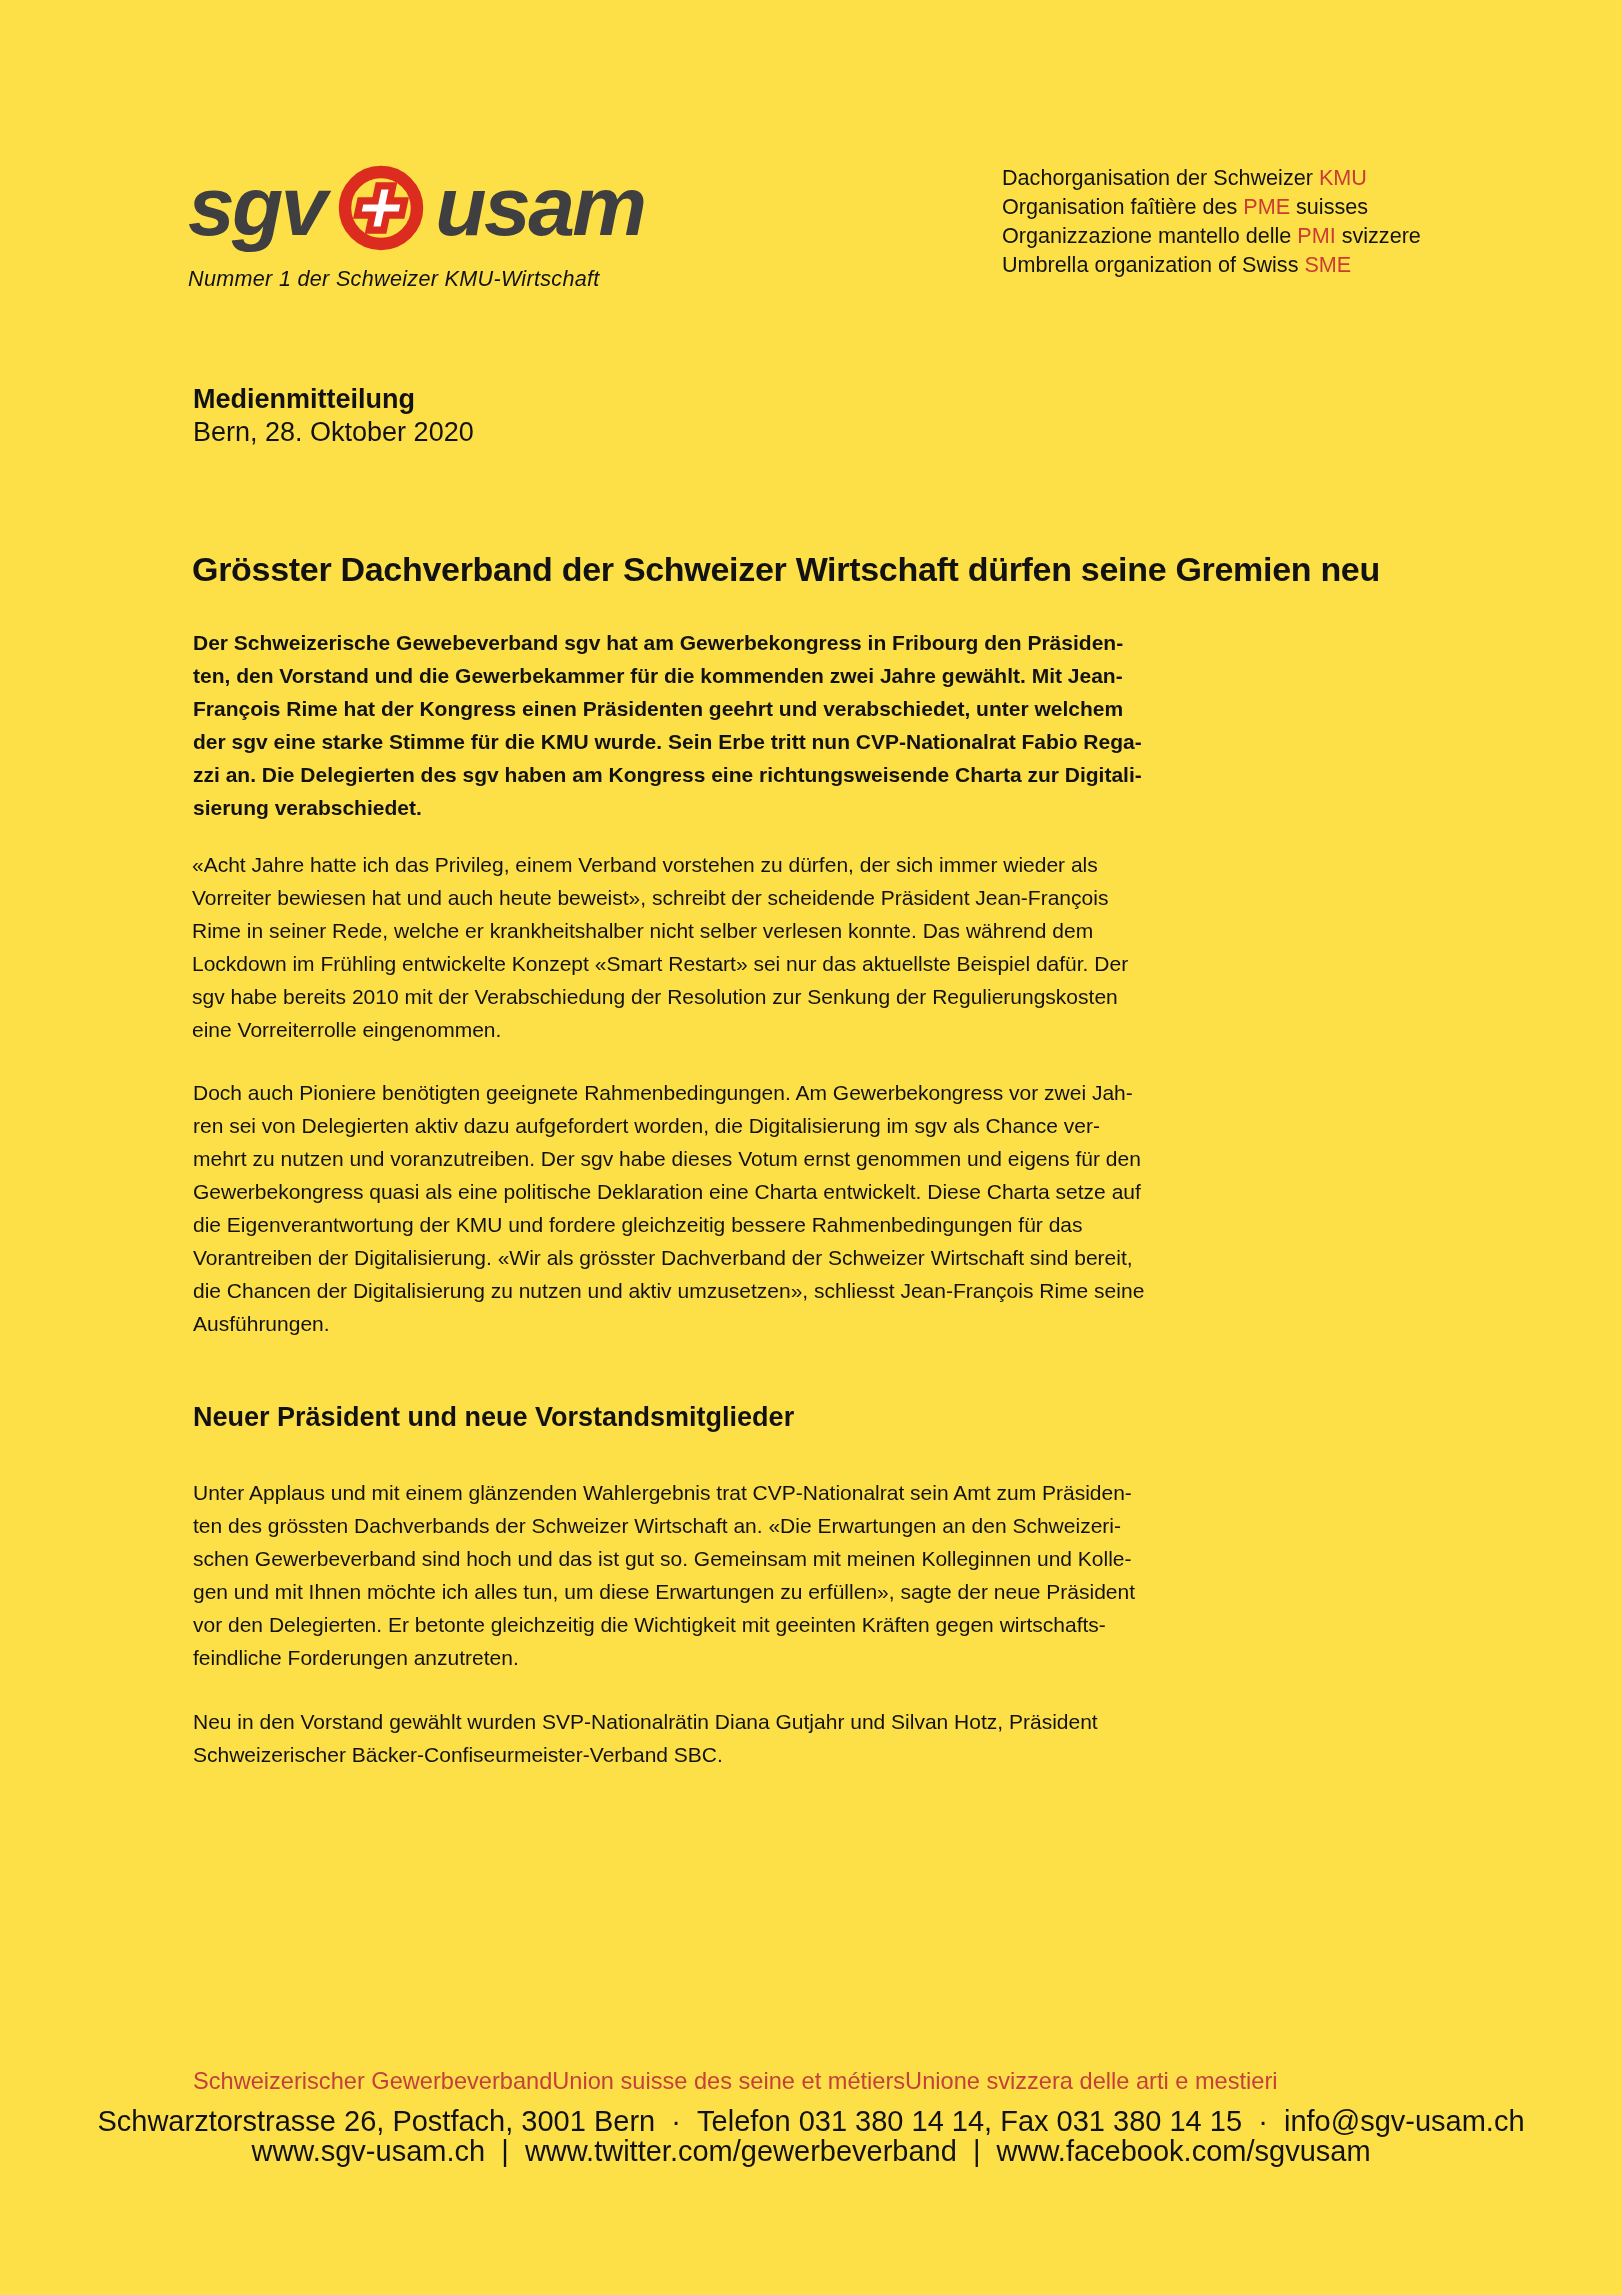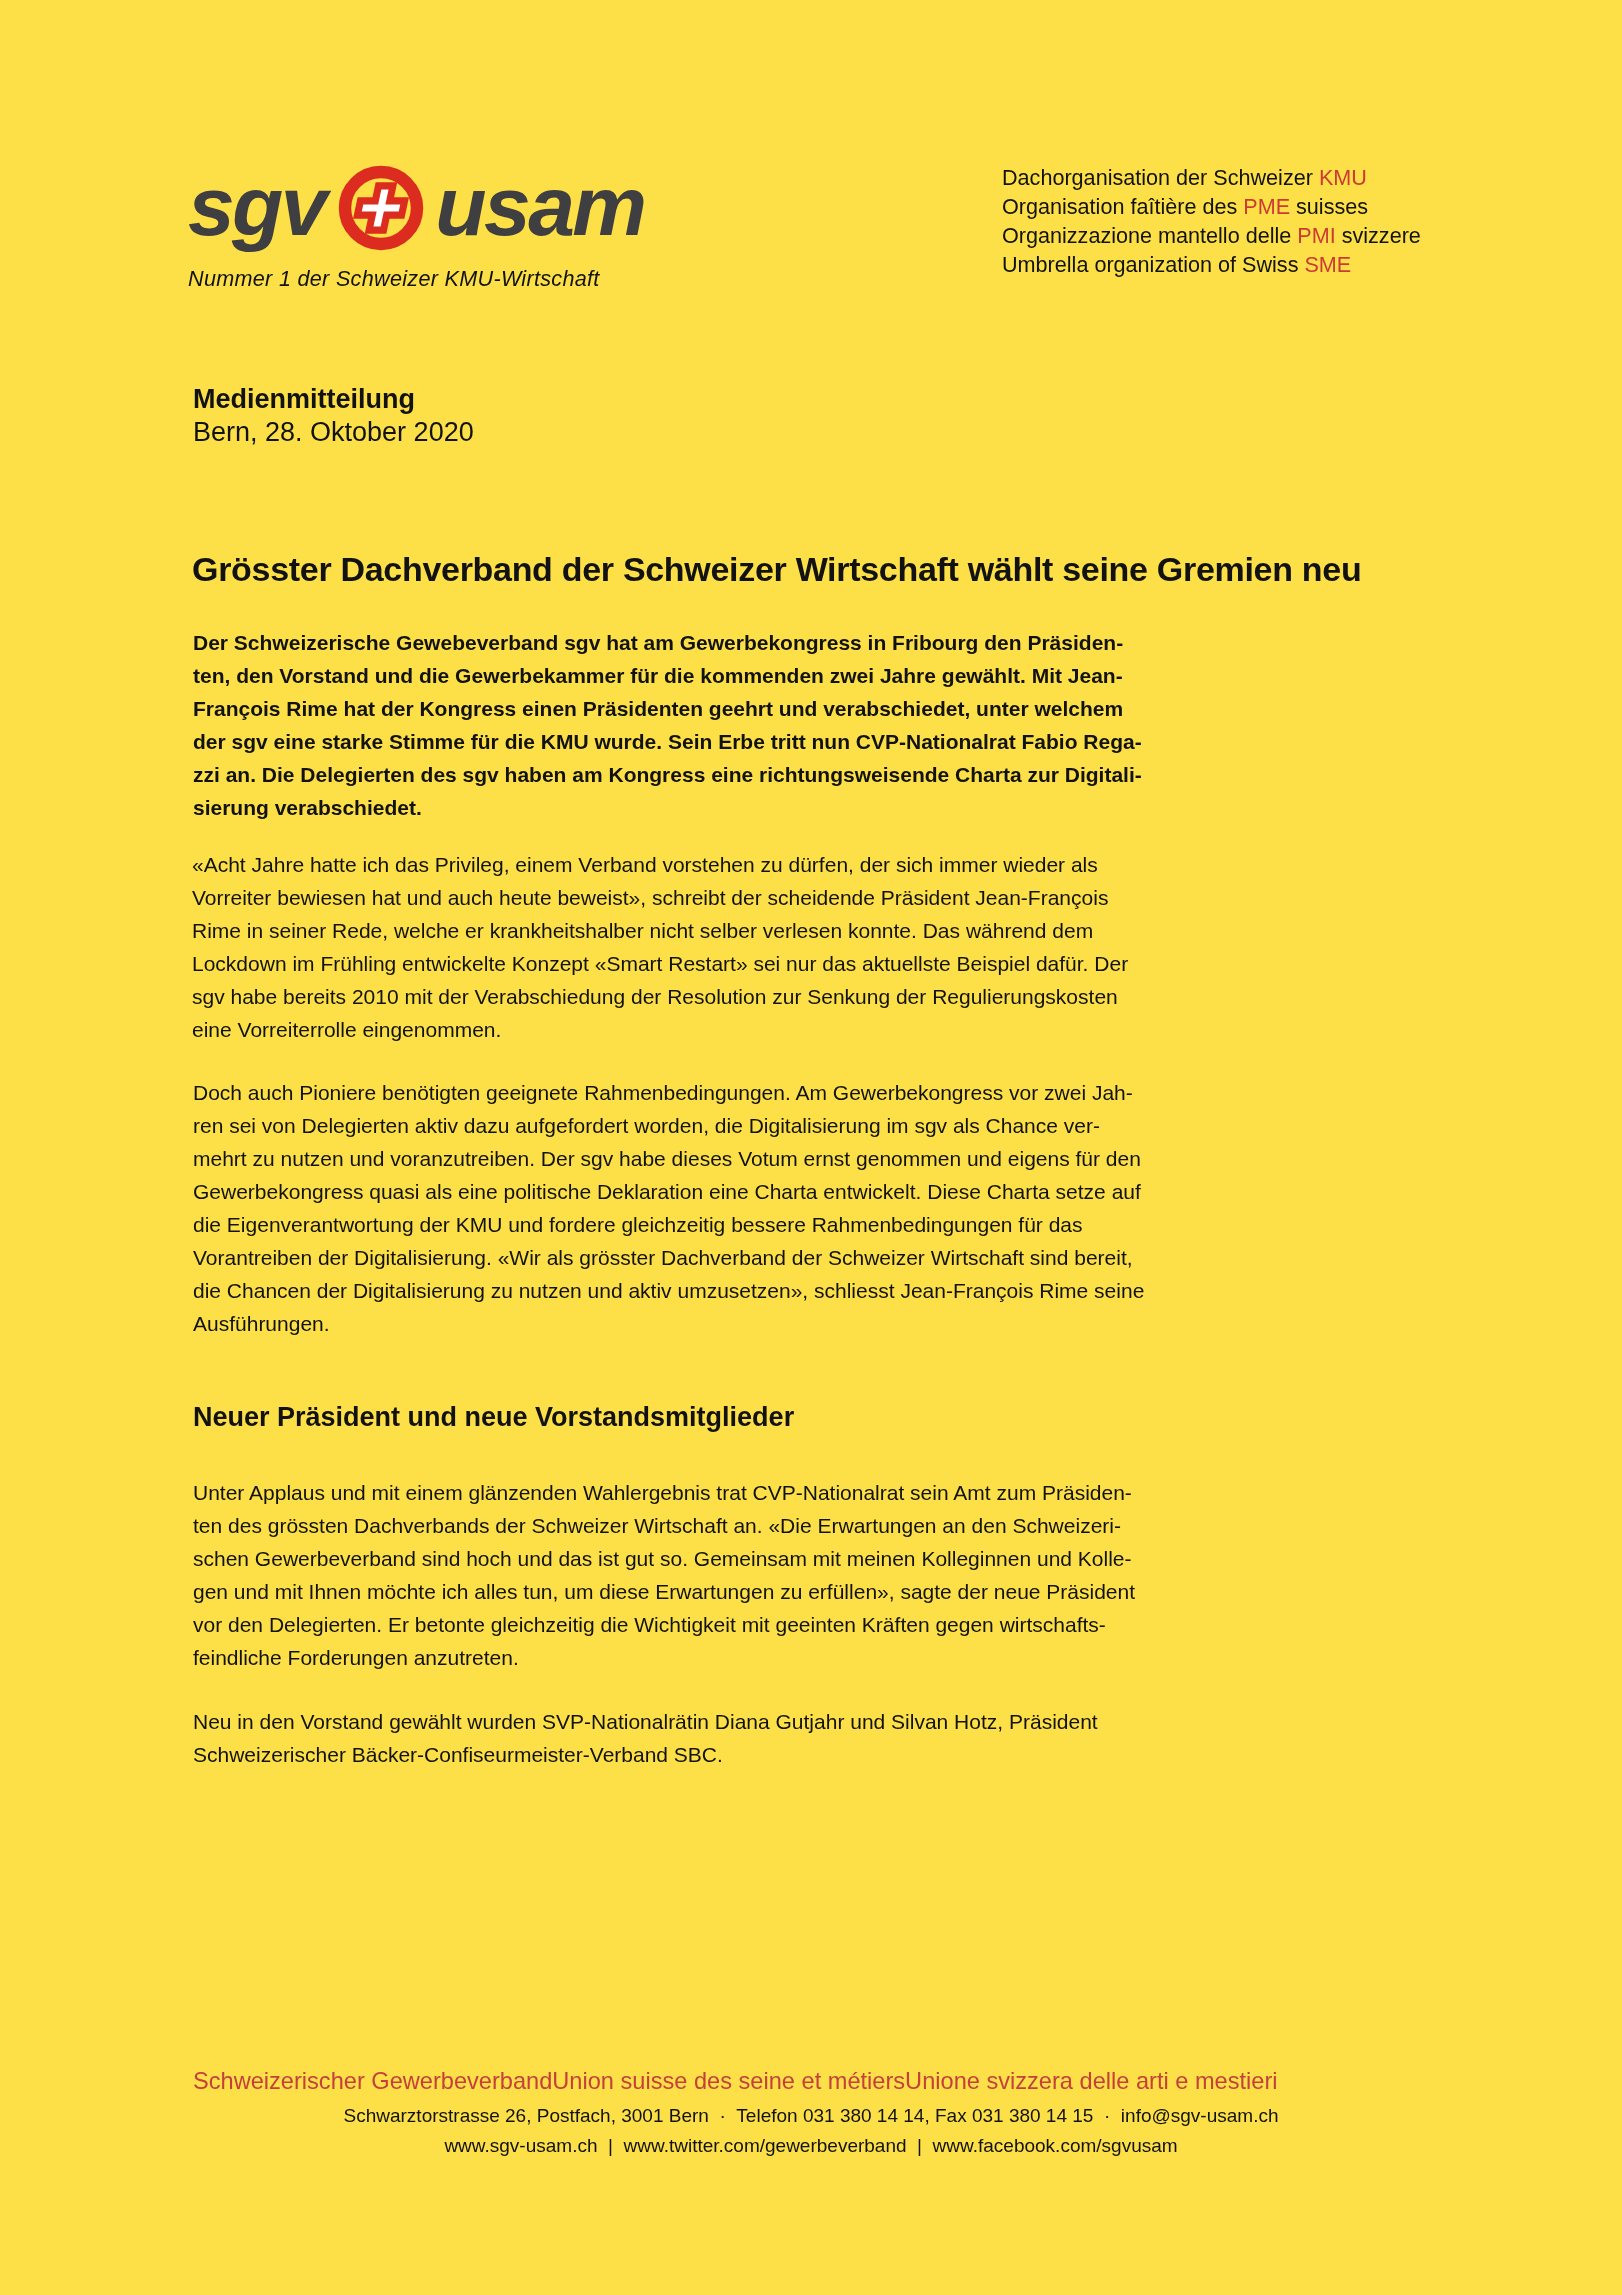--- a/index.html
+++ b/index.html
@@ -58,21 +58,21 @@
 
   
   .footer-orgs {
     left: 193px; top: 2068px; width: 1233px;
     display: flex; justify-content: flex-start;
     font-size: 23.6px; color: #c5403d;
   }
   .footer-line {
     left: 0; top: 0; width: 1622px;
     text-align: center;
-    font-size: 19px; color: #121212;
+    font-size: 29px; color: #121212;
   }
 </style>
 </head>
 <body>
 
 <div class="page">
 
   <div class="abs" style="left:188px; top:156px;">
     <div class="logo-row">
       <span class="logo-word">sgv</span>
@@ -92,21 +92,21 @@
     <div><span>Organisation faîtière des </span><span class="org-accent">PME</span><span> suisses</span></div>
     <div><span>Organizzazione mantello delle </span><span class="org-accent">PMI</span><span> svizzere</span></div>
     <div><span>Umbrella organization of Swiss </span><span class="org-accent">SME</span><span></span></div>
   </div>
 
   <div class="abs meta-block" style="left:193px; top:383px;">
     <div class="doc-type">Medienmitteilung</div>
     <div>Bern, 28. Oktober 2020</div>
   </div>
 
-  <div class="abs headline" style="left:192px; top:550px;">Grösster Dachverband der Schweizer Wirtschaft wählt seine Gremien neu</div>
+  <div class="abs headline" style="left:192px; top:550px;">Grösster Dachverband der Schweizer Wirtschaft dürfen seine Gremien neu</div>
 
   <div class="abs para lead" style="left:193px; top:626px;">Der Schweizerische Gewebeverband sgv hat am Gewerbekongress in Fribourg den Präsiden-
 ten, den Vorstand und die Gewerbekammer für die kommenden zwei Jahre gewählt. Mit Jean-
 François Rime hat der Kongress einen Präsidenten geehrt und verabschiedet, unter welchem
 der sgv eine starke Stimme für die KMU wurde. Sein Erbe tritt nun CVP-Nationalrat Fabio Rega-
 zzi an. Die Delegierten des sgv haben am Kongress eine richtungsweisende Charta zur Digitali-
 sierung verabschiedet.</div>
 
   <div class="abs para" style="left:192px; top:848px;">«Acht Jahre hatte ich das Privileg, einem Verband vorstehen zu dürfen, der sich immer wieder als
 Vorreiter bewiesen hat und auch heute beweist», schreibt der scheidende Präsident Jean-François

